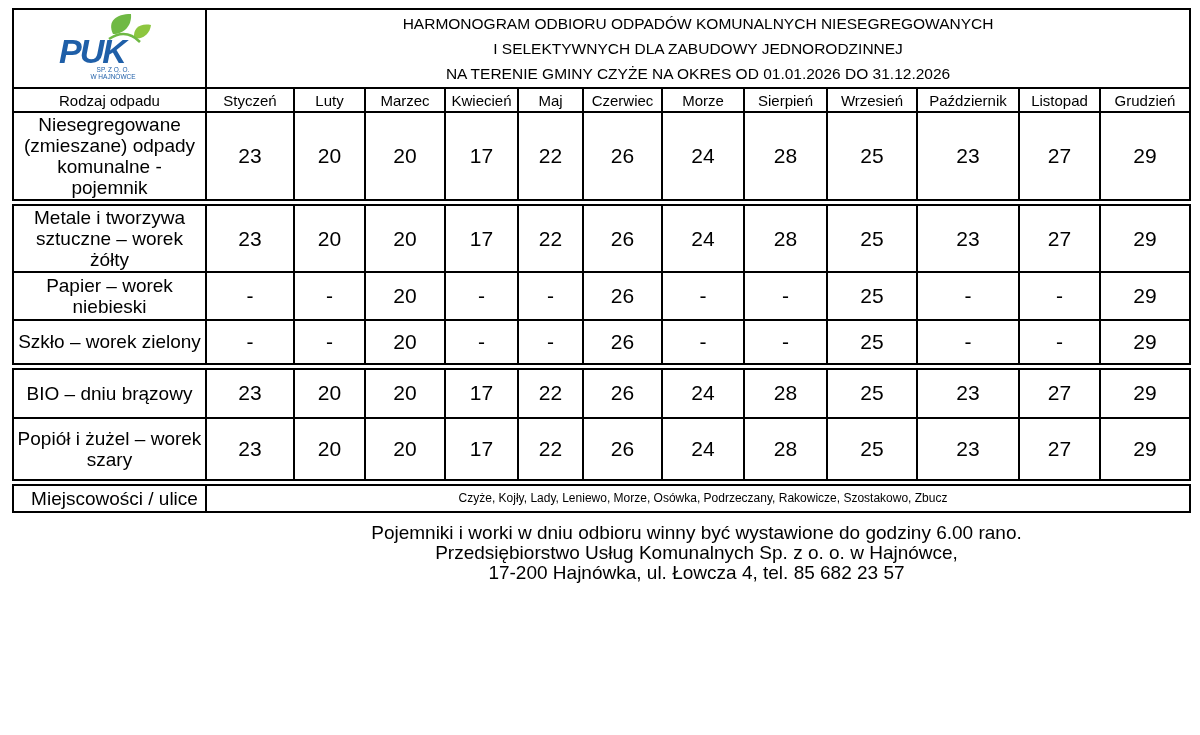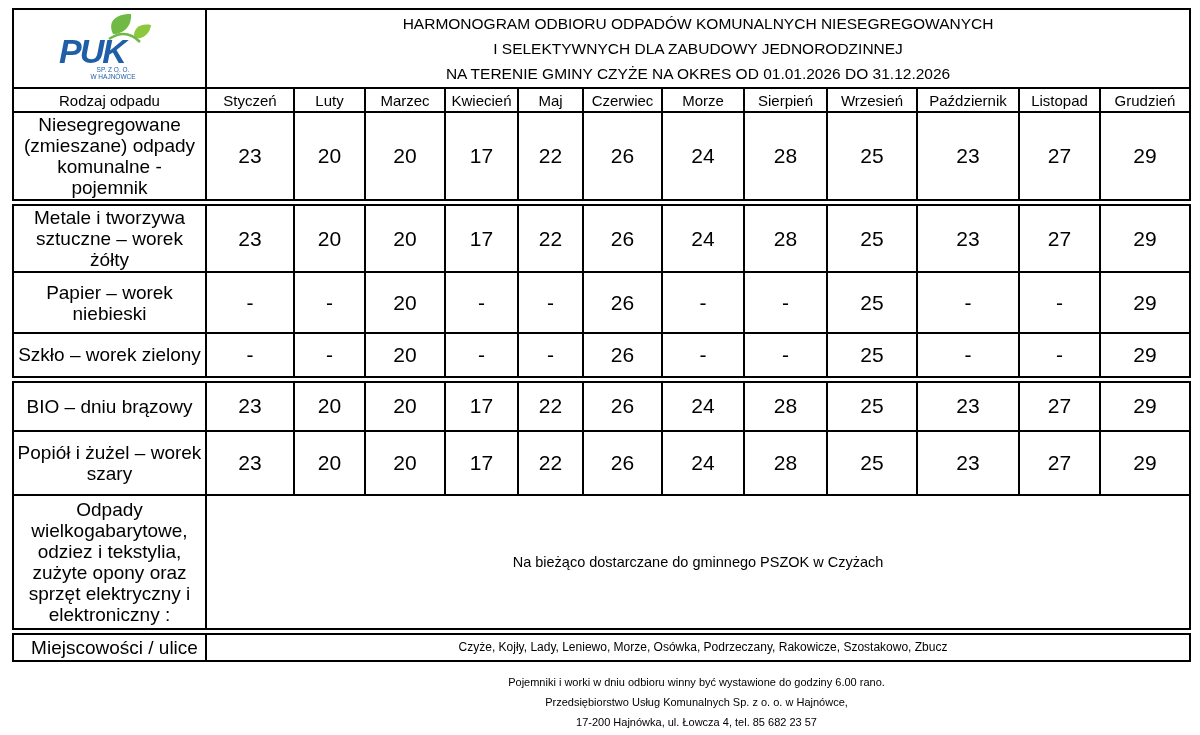--- a/index.html
+++ b/index.html
@@ -48,21 +48,21 @@
     line-height: 21px;
     padding: 2px 6px;
   }
   td.num {
     text-align: center;
     vertical-align: middle;
     font-size: 21px;
   }
   tr.r1 td { height: 74px; }
   tr.r2 td { height: 56px; }
-  tr.r3 td { height: 61px; margin-left: 38px; }
+  tr.r3 td { height: 48px; margin-left: 38px; }
   tr.r4 td { height: 46px; }
   tr.r5 td { height: 52px; }
   tr.r6 td { height: 64px; }
   tr.r7 td { height: 136px; }
   tr.r8 td { height: 30px; padding-left: 13px; }
 
   
   tr.gap td { border-top: 7px double #000; margin-top: 12px; }
 
   td.wide {
@@ -72,21 +72,21 @@
   }
   tr.r8 td.wide { font-size: 12px; }
 
   
   .footer {
     margin-left: 205px;
     width: 983px;
     text-align: center;
     margin-top: 10px;
   }
-  .footer div { font-size: 11px; line-height: 20px; }
+  .footer div { font-size: 19px; line-height: 20px; }
 </style>
 </head>
 <body>
 
 <div class="sheet">
 
   <table class="schedule">
     <colgroup>
       <col style="width:193px">
         <col style="width:88px">
@@ -227,24 +227,20 @@
       <td class="num">22</td>
       <td class="num">26</td>
       <td class="num">24</td>
       <td class="num">28</td>
       <td class="num">25</td>
       <td class="num">23</td>
       <td class="num">27</td>
       <td class="num">29</td>
     </tr>
 
-    <tr class="r7">
-      <td class="lbl">Odpady wielkogabarytowe, odziez i tekstylia, zużyte opony oraz sprzęt elektryczny i elektroniczny :</td>
-      <td class="wide" colspan="12">Na bieżąco dostarczane do gminnego PSZOK w Czyżach</td>
-    </tr>
 
     <tr class="r8 gap">
       <td class="lbl">Miejscowości / ulice</td>
       <td class="wide" colspan="12">Czyże, Kojły, Lady, Leniewo, Morze, Osówka, Podrzeczany, Rakowicze, Szostakowo, Zbucz</td>
     </tr>
   </tbody>
     </table>
 
   <div class="footer">
     <div>Pojemniki i worki w dniu odbioru winny być wystawione do godziny 6.00 rano.</div>

